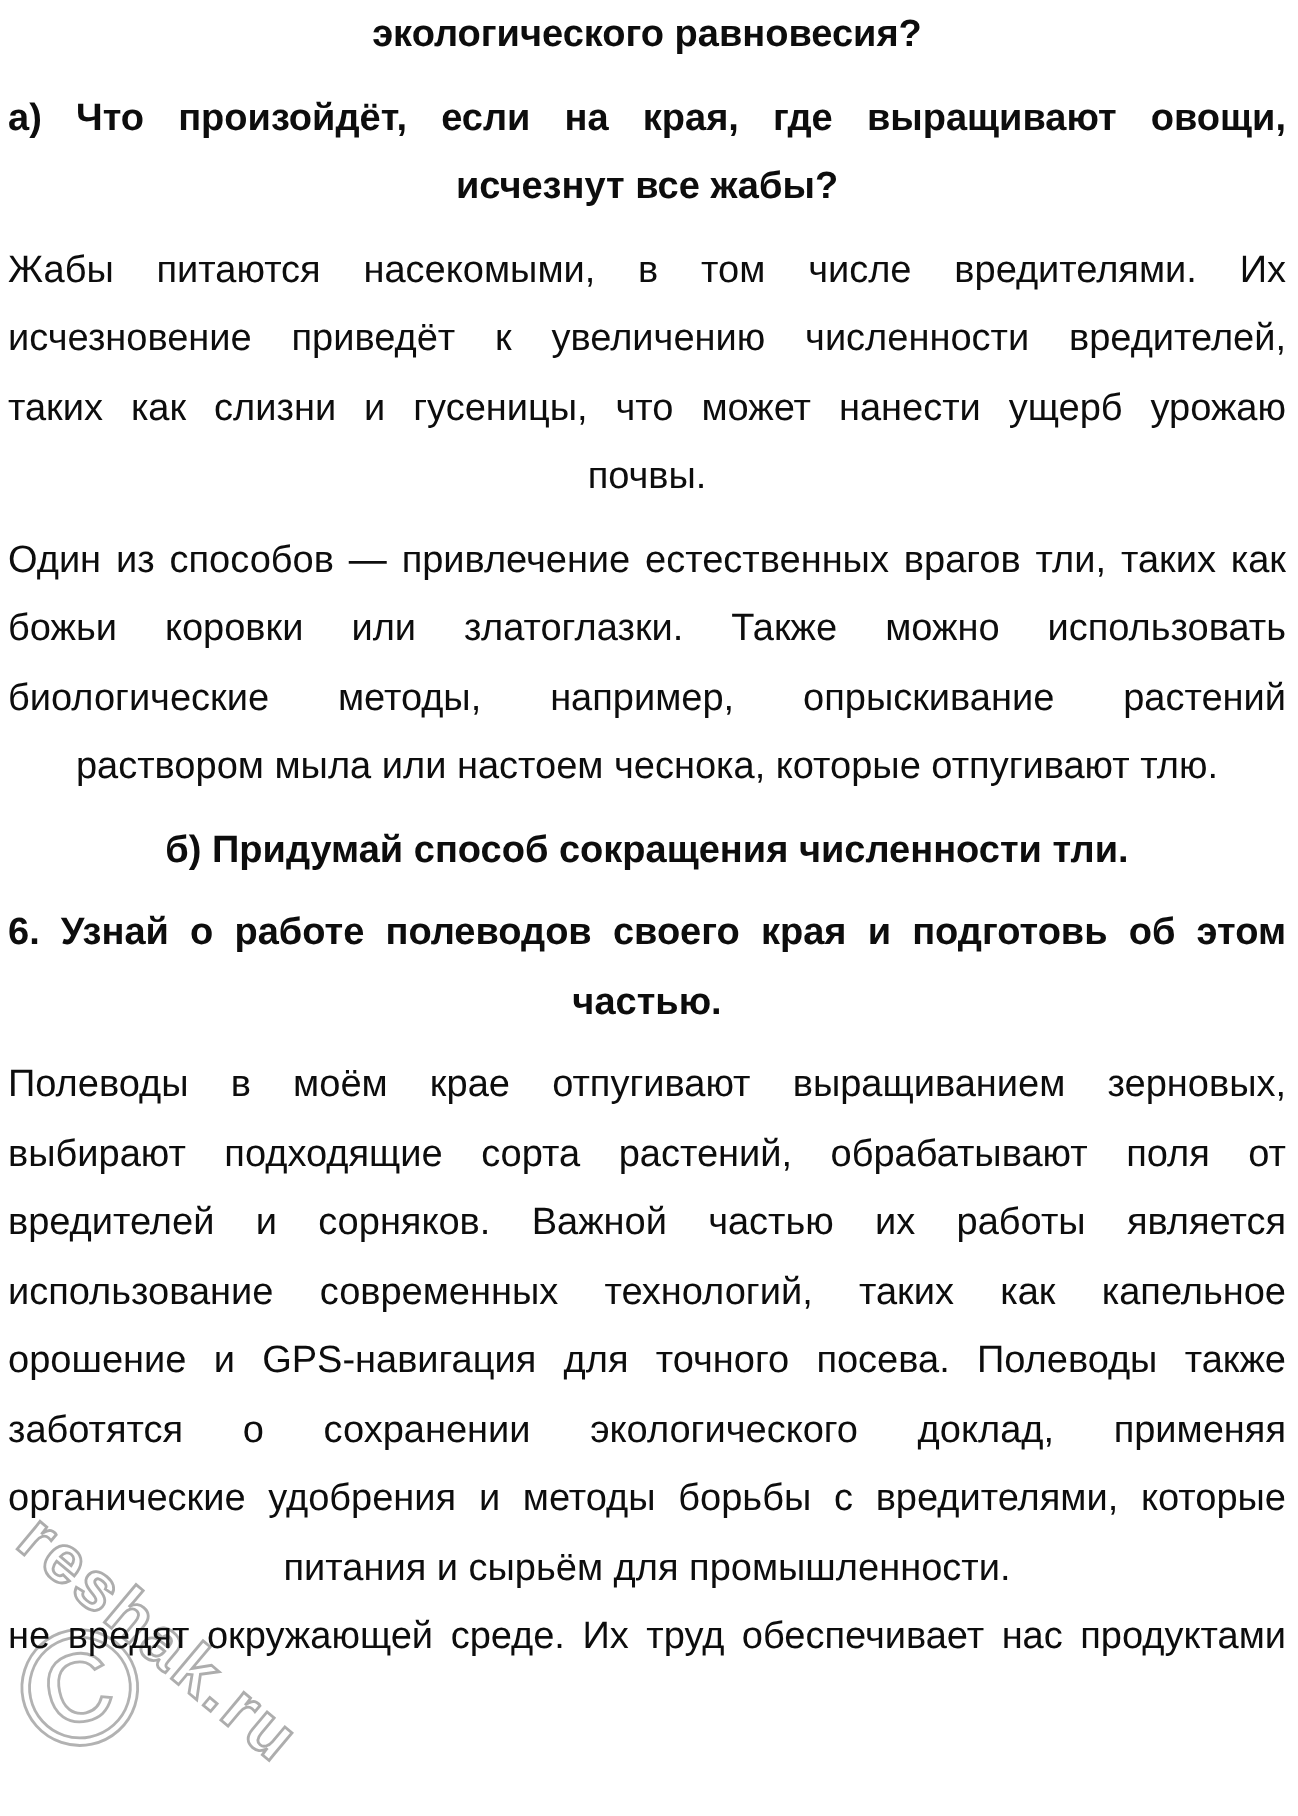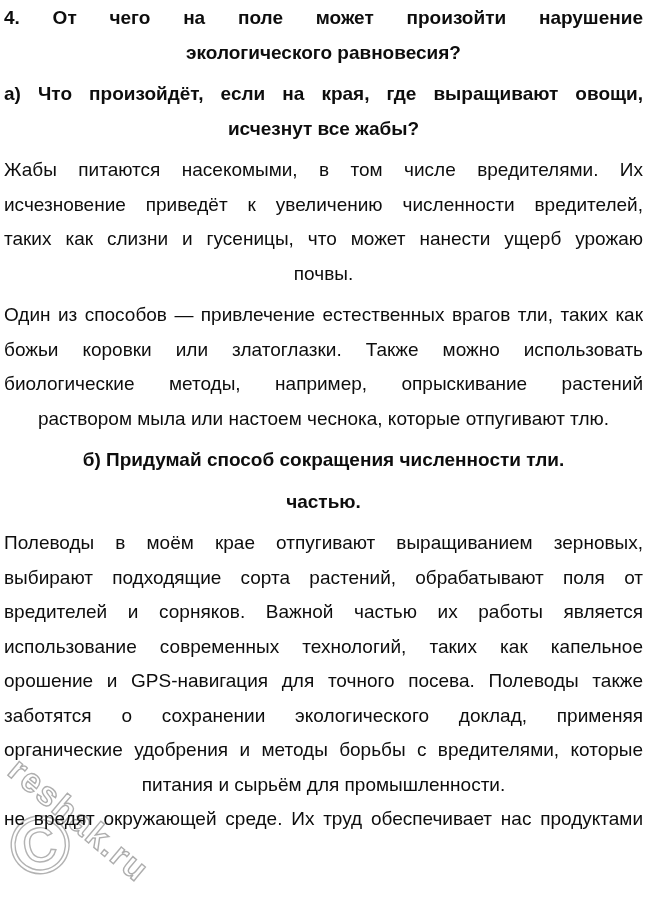--- a/index.html
+++ b/index.html
@@ -72,21 +72,20 @@
   }
 </style>
 </head>
 <body>
 
 <div class="page">
   <span class="watermark watermark-text">reshak.ru</span>
   <span class="watermark watermark-symbol">©</span>
   <div class="content">
       <div class="block heading">
-        <div class="line fill">4. От чего на поле может произойти нарушение</div>
         <div class="line">экологического равновесия?</div>
       </div>
       <div class="block heading">
         <div class="line fill">а) Что произойдёт, если на края, где выращивают овощи,</div>
         <div class="line">исчезнут все жабы?</div>
       </div>
       <div class="block paragraph">
         <div class="line fill">Жабы питаются насекомыми, в том числе вредителями. Их</div>
         <div class="line fill">исчезновение приведёт к увеличению численности вредителей,</div>
         <div class="line fill">таких как слизни и гусеницы, что может нанести ущерб урожаю</div>
@@ -95,20 +94,21 @@
       <div class="block paragraph">
         <div class="line fill">Один из способов — привлечение естественных врагов тли, таких как</div>
         <div class="line fill">божьи коровки или златоглазки. Также можно использовать</div>
         <div class="line fill">биологические методы, например, опрыскивание растений</div>
         <div class="line">раствором мыла или настоем чеснока, которые отпугивают тлю.</div>
       </div>
       <div class="block heading">
         <div class="line">б) Придумай способ сокращения численности тли.</div>
       </div>
       <div class="block heading">
+        <div class="line fill">6. Узнай о работе полеводов своего края и подготовь об этом</div>
         <div class="line">частью.</div>
       </div>
       <div class="block paragraph">
         <div class="line fill">Полеводы в моём крае отпугивают выращиванием зерновых,</div>
         <div class="line fill">выбирают подходящие сорта растений, обрабатывают поля от</div>
         <div class="line fill">вредителей и сорняков. Важной частью их работы является</div>
         <div class="line fill">использование современных технологий, таких как капельное</div>
         <div class="line fill">орошение и GPS-навигация для точного посева. Полеводы также</div>
         <div class="line fill">заботятся о сохранении экологического доклад, применяя</div>
         <div class="line fill">органические удобрения и методы борьбы с вредителями, которые</div>

